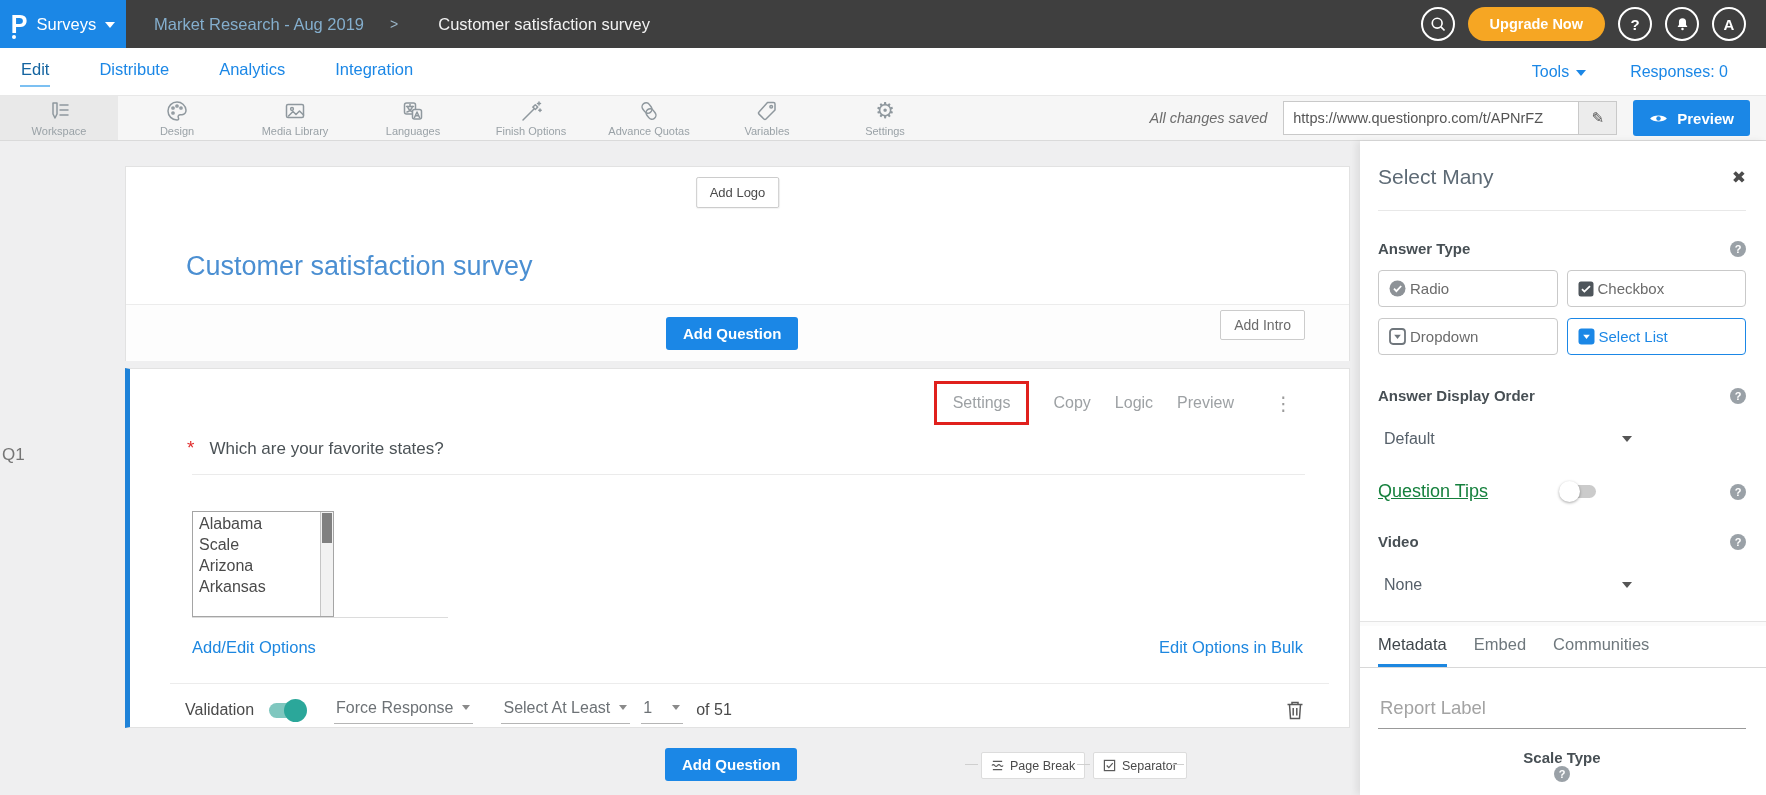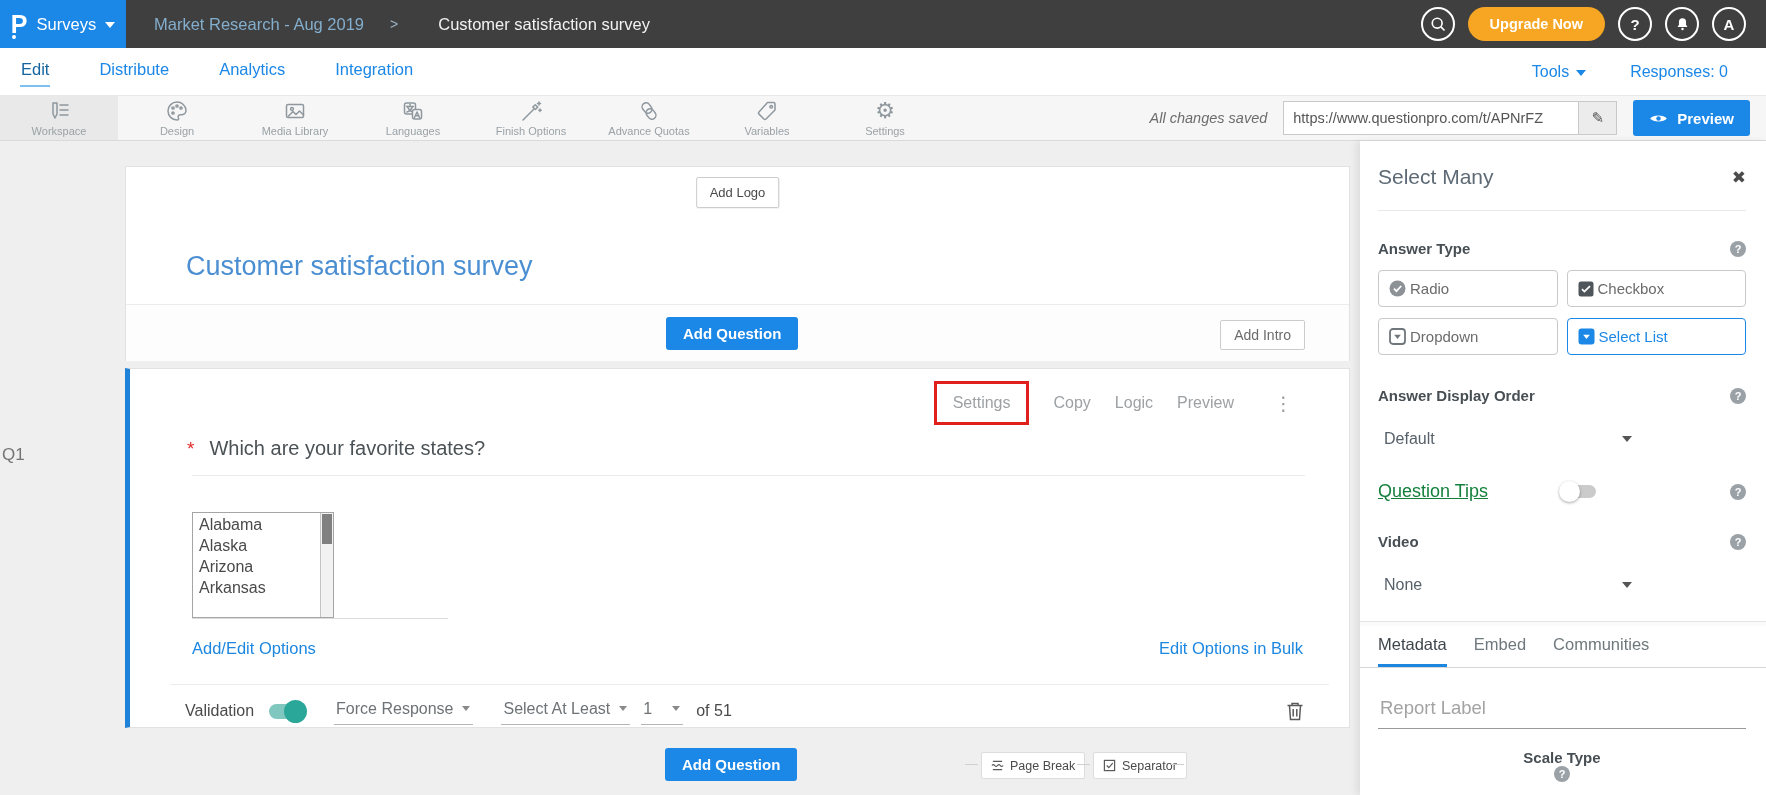--- a/index.html
+++ b/index.html
@@ -49,30 +49,30 @@
   .q-index { position:absolute; left:2px; top:304px; color:#757575; font-size:17px; }
 
   .card { position:absolute; background:#fff; border:1px solid #e2e2e2; }
   .card1 { left:125px; top:25px; width:1225px; height:195px; }
   .logo-row { height:137px; position:relative; }
   .add-logo-btn { position:absolute; left:50%; transform:translateX(-50%); top:10px; background:#fff; border:1px solid #ccc; border-radius:2px; font-size:13px; color:#4a4a4a; padding:7px 13px; cursor:pointer; box-shadow:0 1px 1px rgba(0,0,0,.05); }
   .survey-title { position:absolute; left:60px; top:84px; font-size:27px; color:#4b8fd2; cursor:text; }
   .btn-row { border-top:1px solid #ececec; height:57px; position:relative; background:#fdfdfd; }
   .add-q-btn { background:#1b87e6; color:#fff; font-weight:bold; font-size:15px; border:none; border-radius:3px; height:33px; padding:0 17px; cursor:pointer; }
   .btn-row .add-q-btn { position:absolute; left:540px; top:12px; }
-  .add-intro-btn { position:absolute; right:44px; top:15px; background:#fff; border:1px solid #ccc; border-radius:2px; color:#6b6b6b; font-size:14px; padding:6px 13px; cursor:pointer; }
+  .add-intro-btn { position:absolute; right:44px; top:5px; background:#fff; border:1px solid #ccc; border-radius:2px; color:#6b6b6b; font-size:14px; padding:6px 13px; cursor:pointer; }
 
   .qcard { left:125px; top:227px; width:1225px; height:360px; border-left:5px solid #1e82d8; }
   .qmenu { display:flex; align-items:center; justify-content:flex-end; gap:24px; padding:10px 56px 0 0; height:58px; }
   .qmenu-item { color:#9da1a4; font-size:16px; cursor:pointer; }
   .settings-highlight { border:3px solid #e0201d; padding:10px 16px; }
   .dots-vert { color:#9b9b9b; font-size:19px; margin-left:16px; cursor:pointer; letter-spacing:0; }
   .qtext-row { display:flex; align-items:baseline; gap:15px; margin:10px 44px 0 57px; }
   .req-star { color:#e02b2b; font-size:19px; }
-  .q-text { color:#4b5256; font-size:20px; cursor:text; }
+  .q-text { color:#4b5256; font-size:17px; cursor:text; }
   .q-underline { margin:15px 44px 0 62px; border-bottom:1px solid #ebebeb; }
   .listbox { margin:36px 0 0 62px; width:142px; height:106px; border:1px solid #a5a5a5; display:flex; background:#fff; cursor:pointer; }
   .list-items { flex:1; padding:1px 0 0 6px; overflow:hidden; }
   .list-item { font-size:16px; color:#4a4a4a; line-height:21px; }
   .list-scrollbar { width:13px; background:#f2f2f2; border-left:1px solid #c5c5c5; position:relative; }
   .list-thumb { position:absolute; top:1px; left:1px; right:1px; height:30px; background:#808080; }
   .list-underline { margin-left:62px; width:256px; border-bottom:1px solid #dcdcdc; }
   .options-row { display:flex; justify-content:space-between; margin:20px 46px 0 62px; }
   .blue-link { color:#1d87e0; font-size:16.5px; cursor:pointer; }
   .v-divider { margin:26px 20px 0 40px; border-top:1px solid #ececec; }
@@ -300,21 +300,21 @@
     </div>
     <div class="qtext-row">
       <span class="req-star">*</span>
       <span class="q-text">Which are your favorite states?</span>
     </div>
     <div class="q-underline"></div>
 
     <div class="listbox">
       <div class="list-items">
         <div class="list-item">Alabama</div>
-        <div class="list-item">Alaska</div>
+        <div class="list-item">Scale</div>
         <div class="list-item">Arizona</div>
         <div class="list-item">Arkansas</div>
       </div>
       <div class="list-scrollbar">
         <div class="list-thumb"></div>
       </div>
     </div>
     <div class="list-underline"></div>
 
     <div class="options-row">

